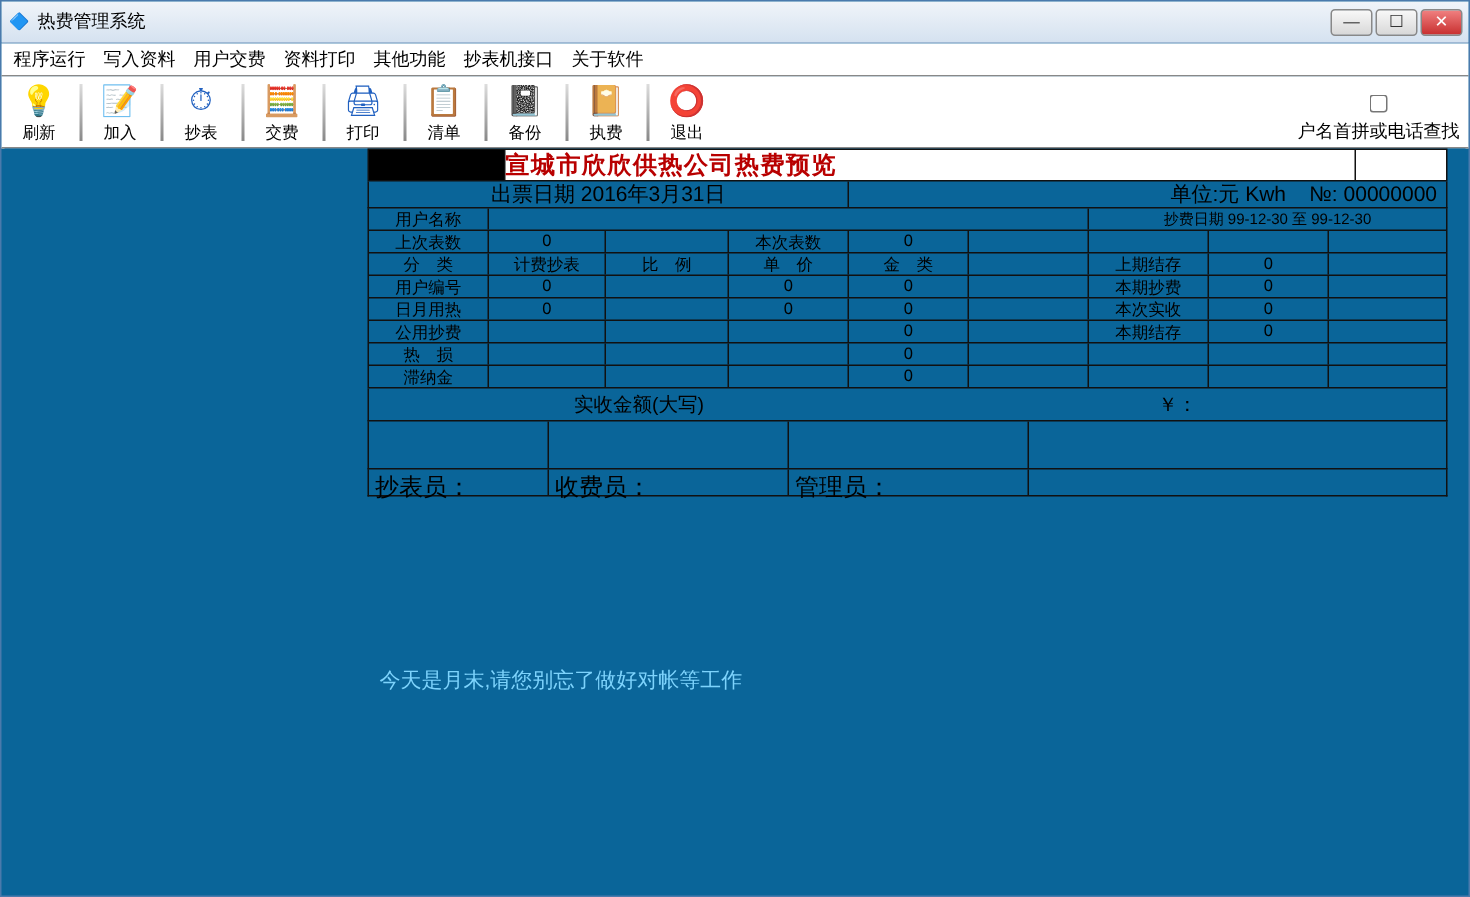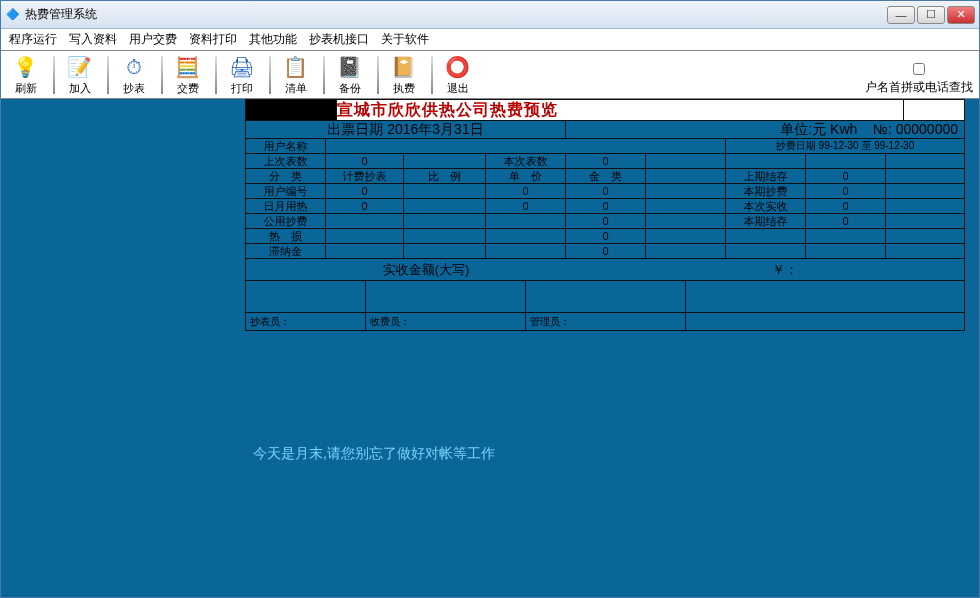--- a/index.html
+++ b/index.html
@@ -31,21 +31,21 @@
 .hcell { padding:0 6px; border-right:1px solid #111; white-space:nowrap; overflow:hidden; }
 .hcell:last-child { border-right:none; }
 .grid { border-left:1px solid #111; border-right:1px solid #111; }
 .grow { display:flex; height:15px; font-size:11px; border-bottom:1px solid #111; }
 .gcell { border-right:1px solid #111; padding:0 4px; white-space:nowrap; overflow:hidden; text-align:center; display:flex; align-items:center; justify-content:center; }
 .gcell:last-child { border-right:none; }
 .w1{width:80px}.w2{width:78px}.w3{width:82px}.w4{width:80px}.w5{width:80px}.w6{width:80px}.w7{width:80px}.w8{width:80px}.w9{flex:1}
 .amt-row { display:flex; height:22px; border:1px solid #111; border-top:none; font-size:13px; }
 .amt-row .c { padding:0 8px; display:flex; align-items:center;text-align:right; }
 .box-row { display:flex; height:32px; border-left:1px solid #111; border-right:1px solid #111; border-bottom:1px solid #111; }
-.bcell { border-right:1px solid #111; font-size:10px; display:flex; align-items:flex-start; padding:2px 4px; }
+.bcell { border-right:1px solid #111; font-size:16px; display:flex; align-items:flex-start; padding:2px 4px; }
 .bcell:last-child{border-right:none}
 .reminder { position:absolute; left:250px; top:346px; font-size:14px; color:#7dd3fc; }
 .s-yellow{color:#ffc800}.s-blue{color:#2060c0}.s-red{color:#d03030}.s-green{color:#20a020}.s-purple{color:#8040c0}.s-orange{color:#e08000}
 </style>
 </head>
 <body>
 
 <div class="window">
 
   <div class="titlebar">

